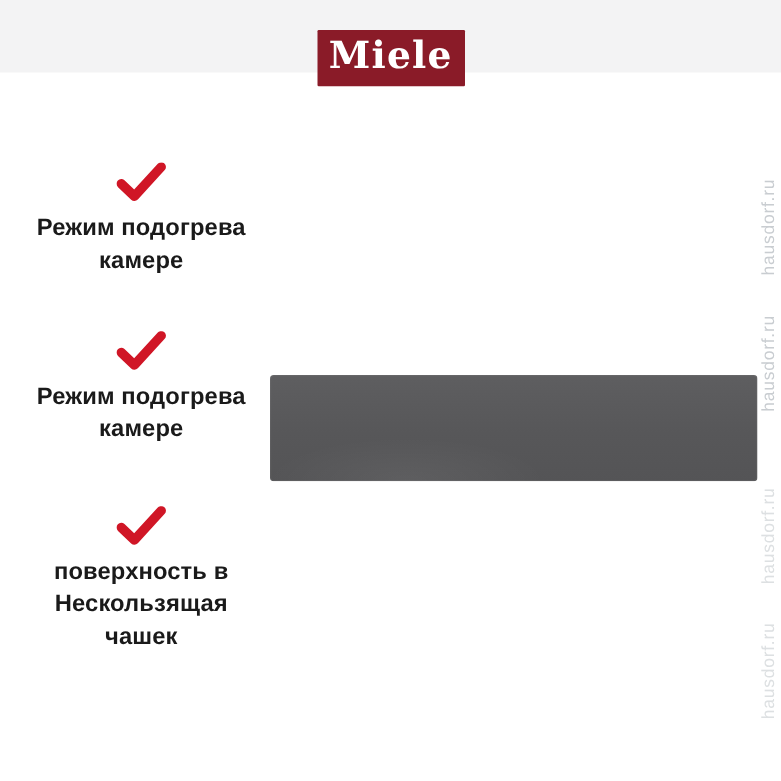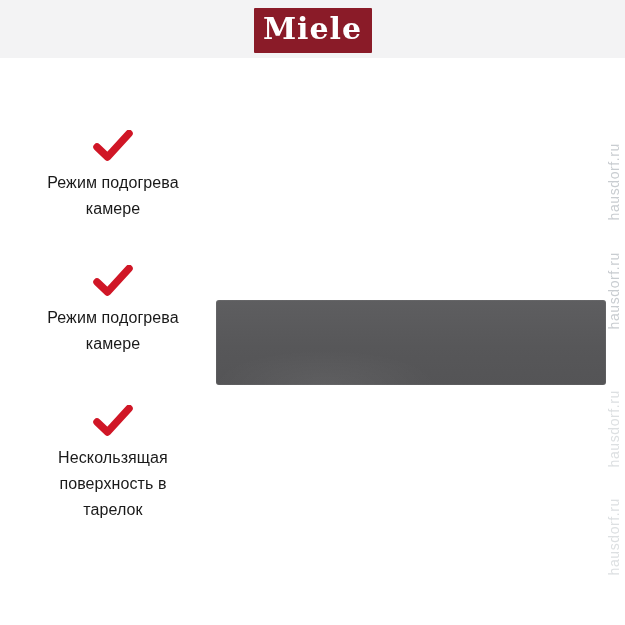--- a/index.html
+++ b/index.html
@@ -13,34 +13,34 @@
     position:relative;width:625px;height:625px;overflow:hidden;
     background:var(--page-bg);
     font-family:"Liberation Sans", sans-serif;
   }
   .header-band{
     position:absolute;left:0;top:0;width:625px;height:58px;
     background:var(--header-bg);
     display:flex;align-items:flex-start;justify-content:center;
   }
   .logo{
-    margin-top:8px;width:118px;height:45px;background:var(--brand-red);
+    margin-top:24px;width:118px;height:45px;background:var(--brand-red);
     display:flex;align-items:center;justify-content:center;border-radius:1px;
   }
   .logo-text{
     font-family:"DejaVu Serif", serif;font-weight:700;font-size:30px;
     color:var(--logo-text-color);letter-spacing:1px;line-height:1;
     padding-bottom:3px;
   }
   .feature{
     position:absolute;left:18px;width:190px;text-align:center;
   }
   .feature .check{display:block;margin:0 auto 9px auto;}
   .ftext{
-    color:var(--text-black);font-size:16px;line-height:26px;font-weight:400;
+    color:var(--text-black);font-size:19px;line-height:26px;font-weight:700;
     letter-spacing:0.1px;
   }
   .feature-1{top:130px;}
   .feature-2{top:265px;}
   .feature-3{top:405px;}
   .product-panel{
     position:absolute;left:216px;top:300px;width:390px;height:85px;
     border-radius:3px;
     background:
       radial-gradient(160px 50px at 28% 100%, rgba(255,255,255,0.06), rgba(255,255,255,0) 70%),
@@ -87,23 +87,23 @@
       <div>Режим подогрева</div>
       <div>камере</div>
     </div>
   </div>
 
   <div class="feature feature-3">
     <svg class="check" width="40" height="31" viewBox="0 0 40 31">
       <polyline points="4,17 14.5,27 36,3.5" fill="none" stroke="#d01626" stroke-width="7.5" stroke-linecap="round" stroke-linejoin="round"></polyline>
     </svg>
     <div class="ftext">
+      <div>поверхность в</div>
       <div>Нескользящая</div>
-      <div>поверхность в</div>
-      <div>тарелок</div>
+      <div>чашек</div>
     </div>
   </div>
 
   <div class="product-panel"></div>
 
   <span class="wm wm-1">hausdorf.ru</span>
   <span class="wm wm-2">hausdorf.ru</span>
   <span class="wm wm-3">hausdorf.ru</span>
   <span class="wm wm-4">hausdorf.ru</span>
 

